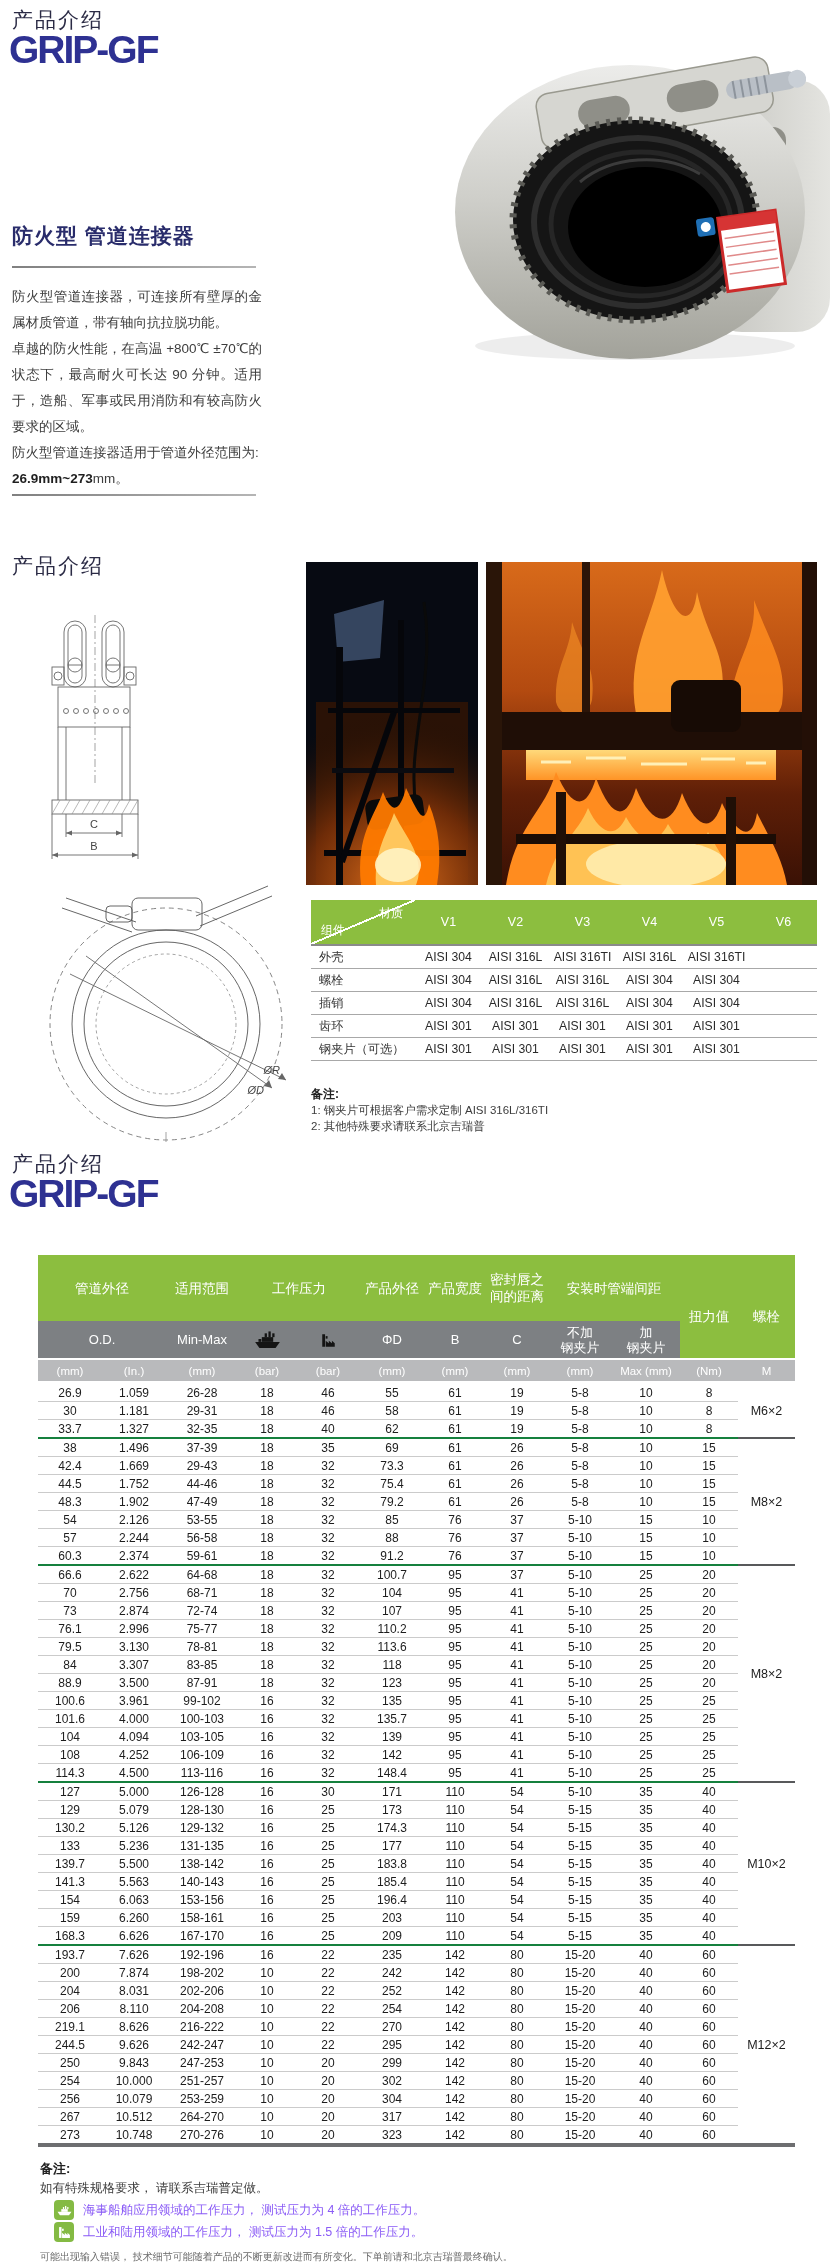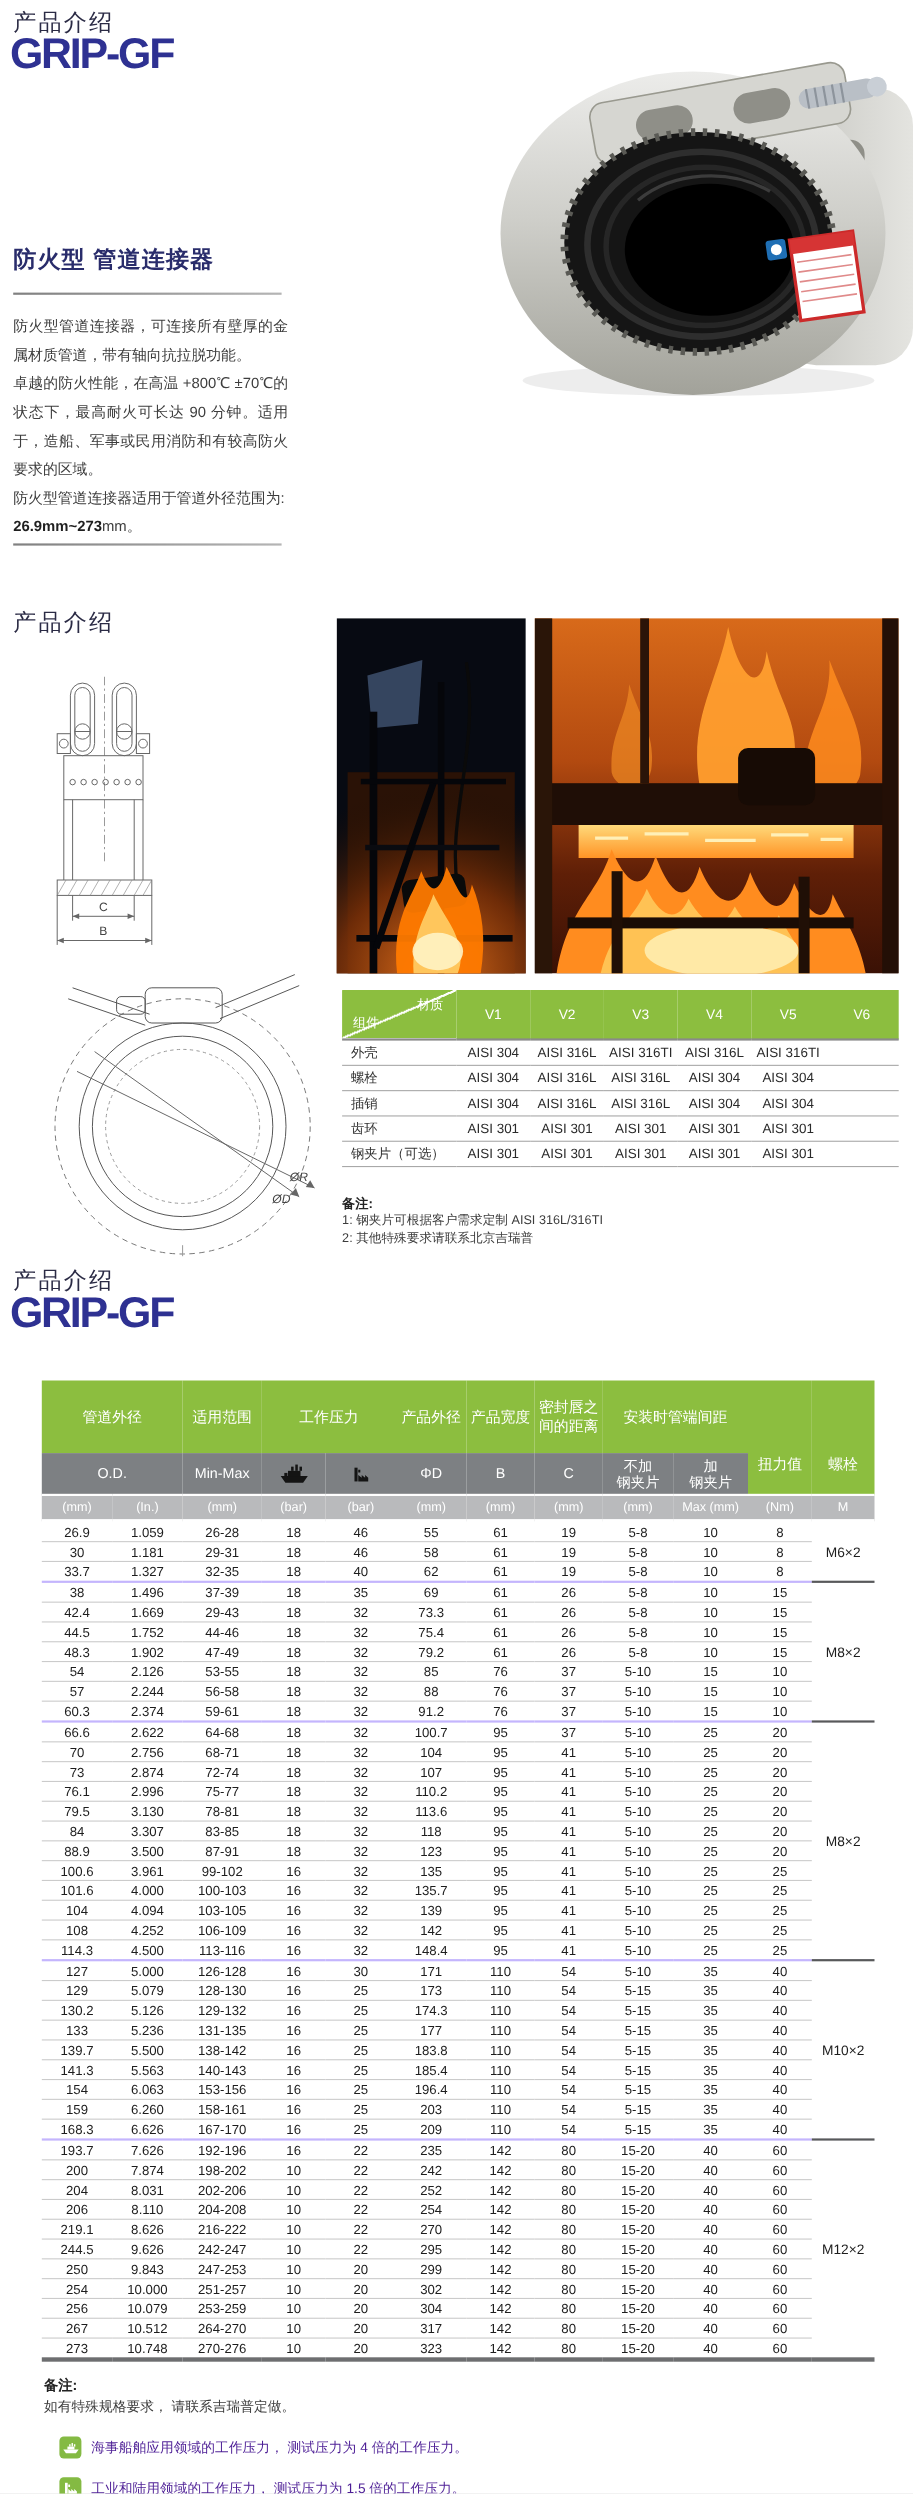--- a/index.html
+++ b/index.html
@@ -21,34 +21,34 @@
   #mat-table th.corner .bl{position:absolute;bottom:5px;left:10px;font-size:12px;}
   #mat-table td{font-size:12.2px;color:#2a2a2a;text-align:center;padding:4px 2px;border-bottom:1px solid #a8a8a8;line-height:14px;}
   #mat-table td.comp{text-align:left;padding-left:8px;color:#333;}
   #mat-table tbody tr:first-child td{border-top:2px solid #8a8a8a;}
   .matnotes{position:absolute;left:311px;top:1086px;font-size:11.5px;color:#3c3c3c;line-height:16px;}
   .matnotes .t{font-weight:700;font-size:12px;color:#222;}
   
   #spec-table{position:absolute;left:38px;top:1255px;width:757px;border-collapse:collapse;table-layout:fixed;}
   #spec-table th{padding:0;font-weight:400;text-align:center;}
   #spec-table th.g{background:#8cbe3f;color:#fff;font-size:13.5px;height:66px;white-space:pre-line;line-height:17px;vertical-align:middle;}
-  #spec-table th.gt{background:#8cbe3f;color:#fff;font-size:13.5px;vertical-align:bottom;padding-bottom:18px;}
+  #spec-table th.gt{background:#8cbe3f;color:#fff;font-size:13.5px;vertical-align:bottom;padding-bottom:32px;}
   #spec-table th.d{background:#7d8083;color:#fff;font-size:13px;height:37px;white-space:pre-line;line-height:15px;}
   #spec-table th.u{background:#b9babc;color:#fff;font-size:11.5px;height:21px;border-top:2px solid #fff;border-bottom:3px solid #fff;}
   #spec-table td{font-size:12px;color:#1d1d1d;text-align:center;height:17px;padding:0;border-bottom:1px solid #cbcbcb;}
   #spec-table td.bolt{border-bottom:2px solid #58595b;font-size:12.5px;color:#1d1d1d;}
   #spec-table td.bolt-last{border-bottom:4px solid #6d6e70;}
-  #spec-table tr.gend td{border-bottom:2px solid #c4b5fd;}
+  #spec-table tr.gend td{border-bottom:2px solid #15803d;}
   #spec-table tbody tr.tlast td{border-bottom:4px solid #6d6e70;}
   .dicon{display:inline-block;color:#141414;vertical-align:middle;}
   
   .foot{position:absolute;left:40px;top:2160px;width:740px;}
   .foot .t{font-weight:700;font-size:13px;color:#222;line-height:18px;}
   .foot .l1{font-size:12.5px;color:#3c3c3c;line-height:20px;}
-  .foot .nrow{display:flex;align-items:center;margin-top:17px;font-size:12.5px;color:#4c1d95;padding-left:14px;}
+  .foot .nrow{display:flex;align-items:center;margin-top:2px;font-size:12.5px;color:#8b5cf6;padding-left:14px;}
   .nicon{display:inline-flex;align-items:center;justify-content:center;width:20px;height:20px;border-radius:4px;background:#84ba43;color:#fff;margin-right:9px;flex:0 0 auto;}
   .fine{margin-top:8px;font-size:10px;color:#6b6b6b;}
   svg{display:block;}
 </style>
 </head>
 <body>
 
 <div id="page">
 
   <div class="kicker" style="left:12px;top:6px;">产品介绍</div>

